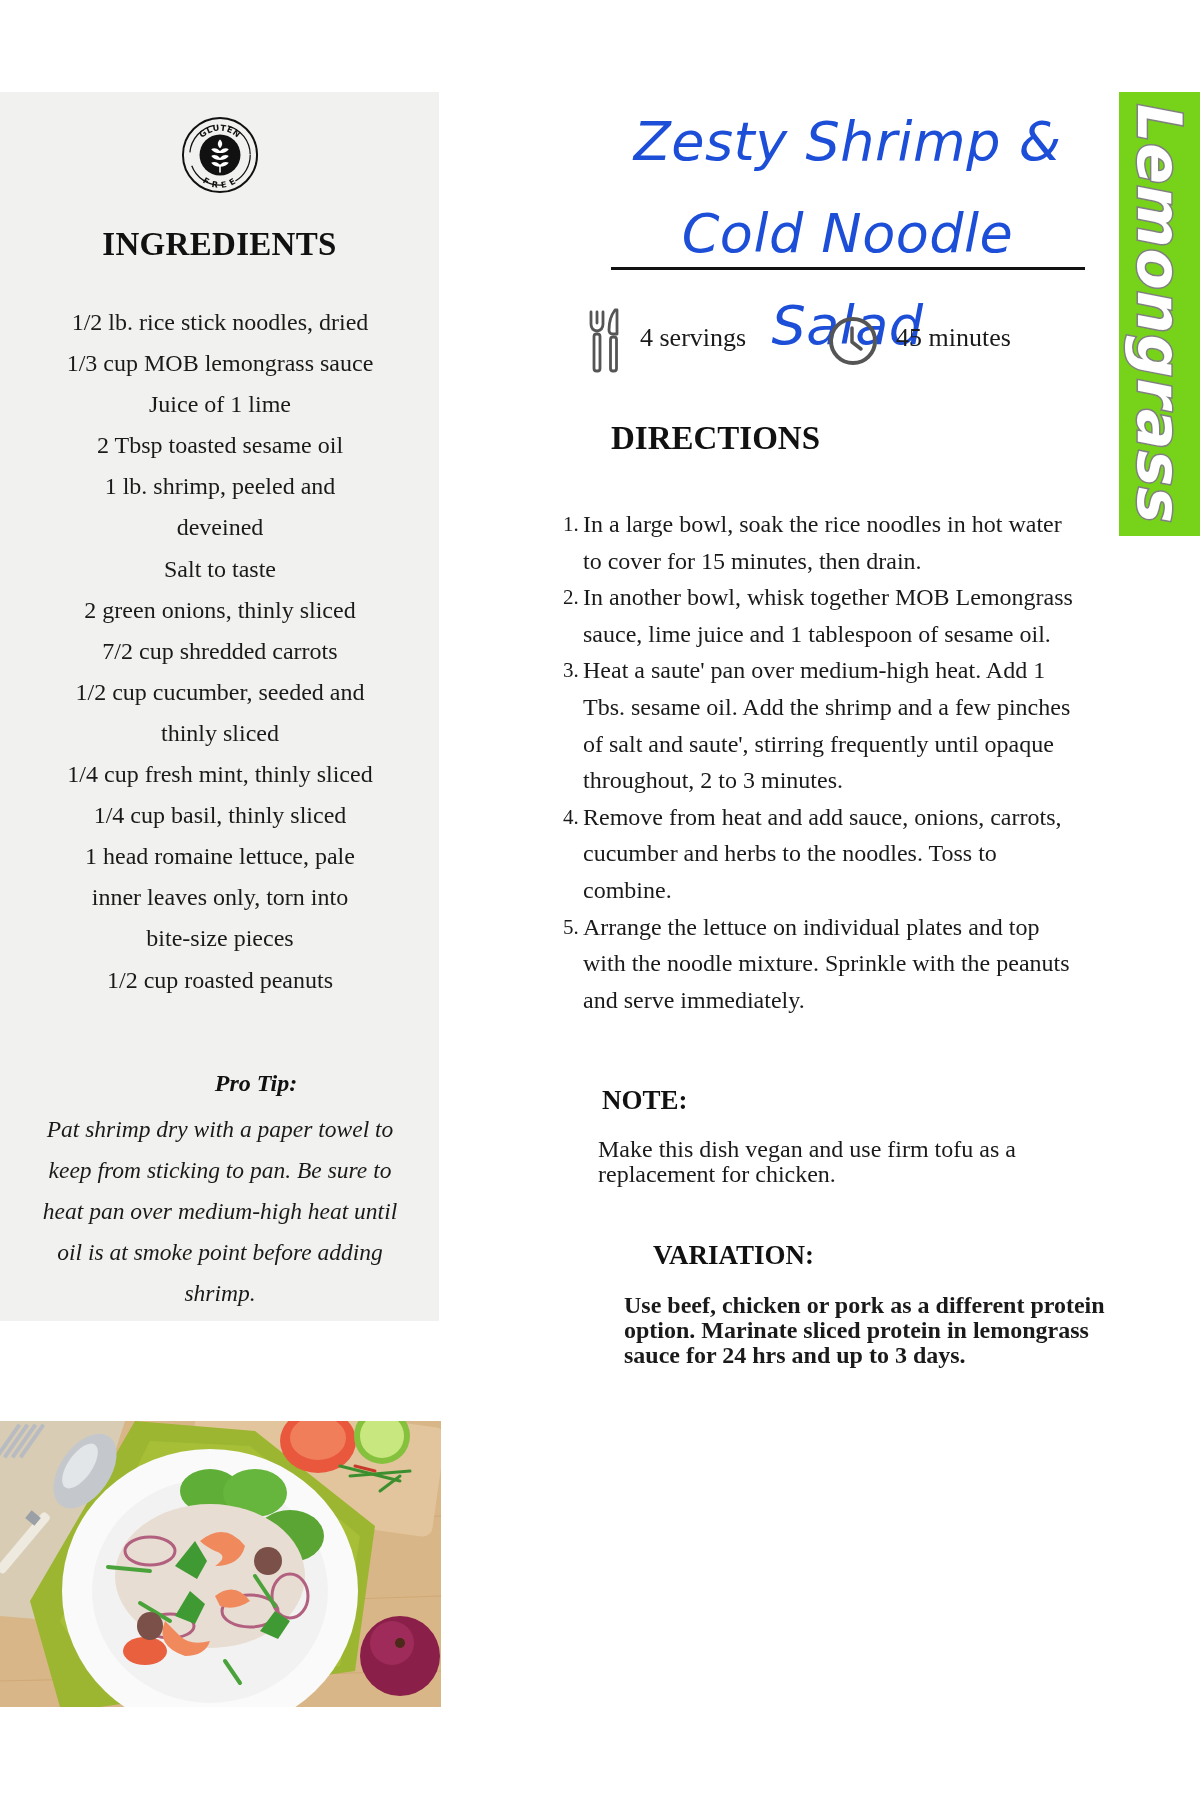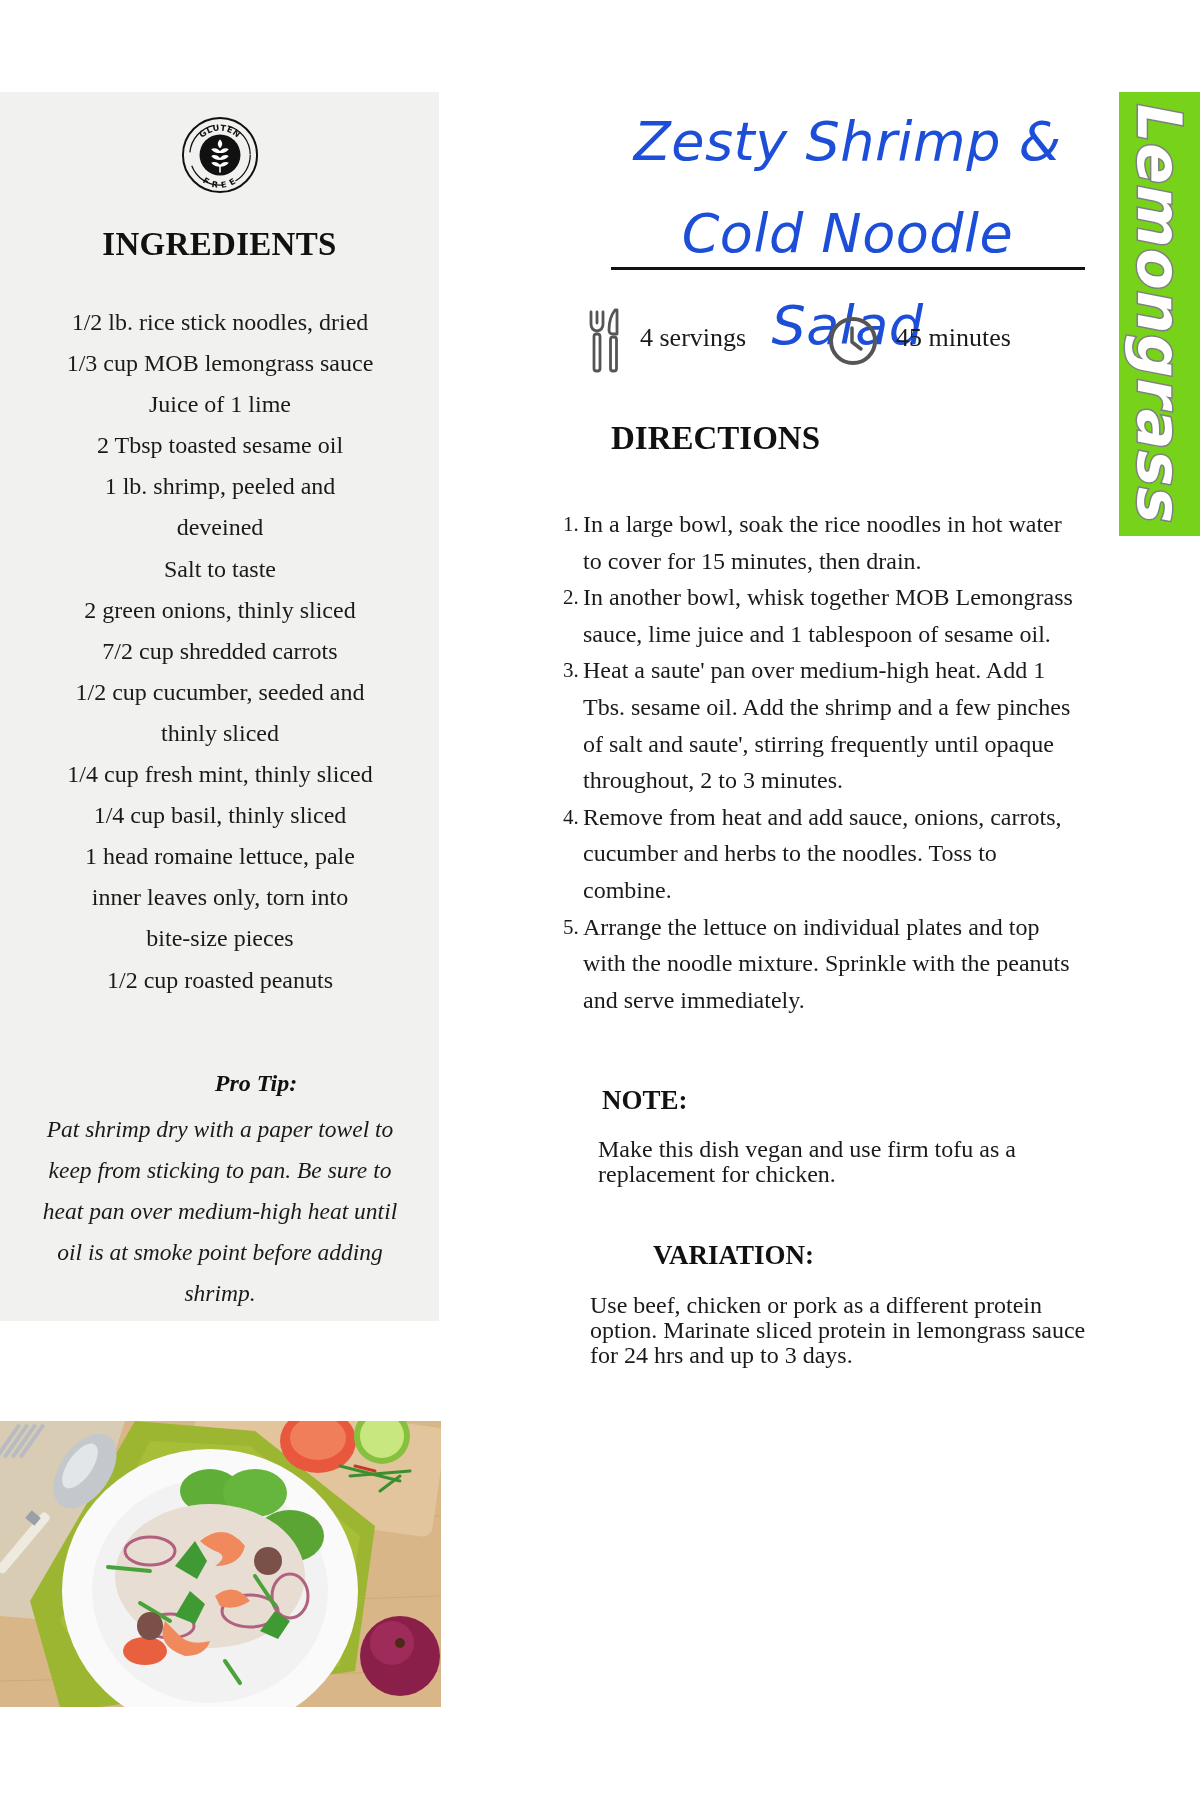--- a/index.html
+++ b/index.html
@@ -389,17 +389,17 @@
   <li>
     <span class="num">5.</span>
     <span>Arrange the lettuce on individual plates and top with the noodle mixture. Sprinkle with the peanuts and serve immediately.</span>
   </li>
 </ol>
 
 <div class="note-title" style="left:602px; top:1085px;">NOTE:</div>
 <div class="note-body" style="left:598px; top:1137px; width:500px;">Make this dish vegan and use firm tofu as a replacement for chicken.</div>
 
 <div class="var-title" style="left:605px; top:1240px;margin-left:48px;">VARIATION:</div>
-<div class="var-body" style="left:590px; top:1293px; width:520px;">Use beef, chicken or pork as a different protein option. Marinate sliced protein in lemongrass sauce for 24 hrs and up to 3 days.</div>
+<div class="var-body" style="left:624px; top:1293px; width:520px;font-weight:bold;">Use beef, chicken or pork as a different protein option. Marinate sliced protein in lemongrass sauce for 24 hrs and up to 3 days.</div>
 
 <div class="banner">
   <div class="banner-text">Lemongrass</div>
 </div>
 
 </body></html>

